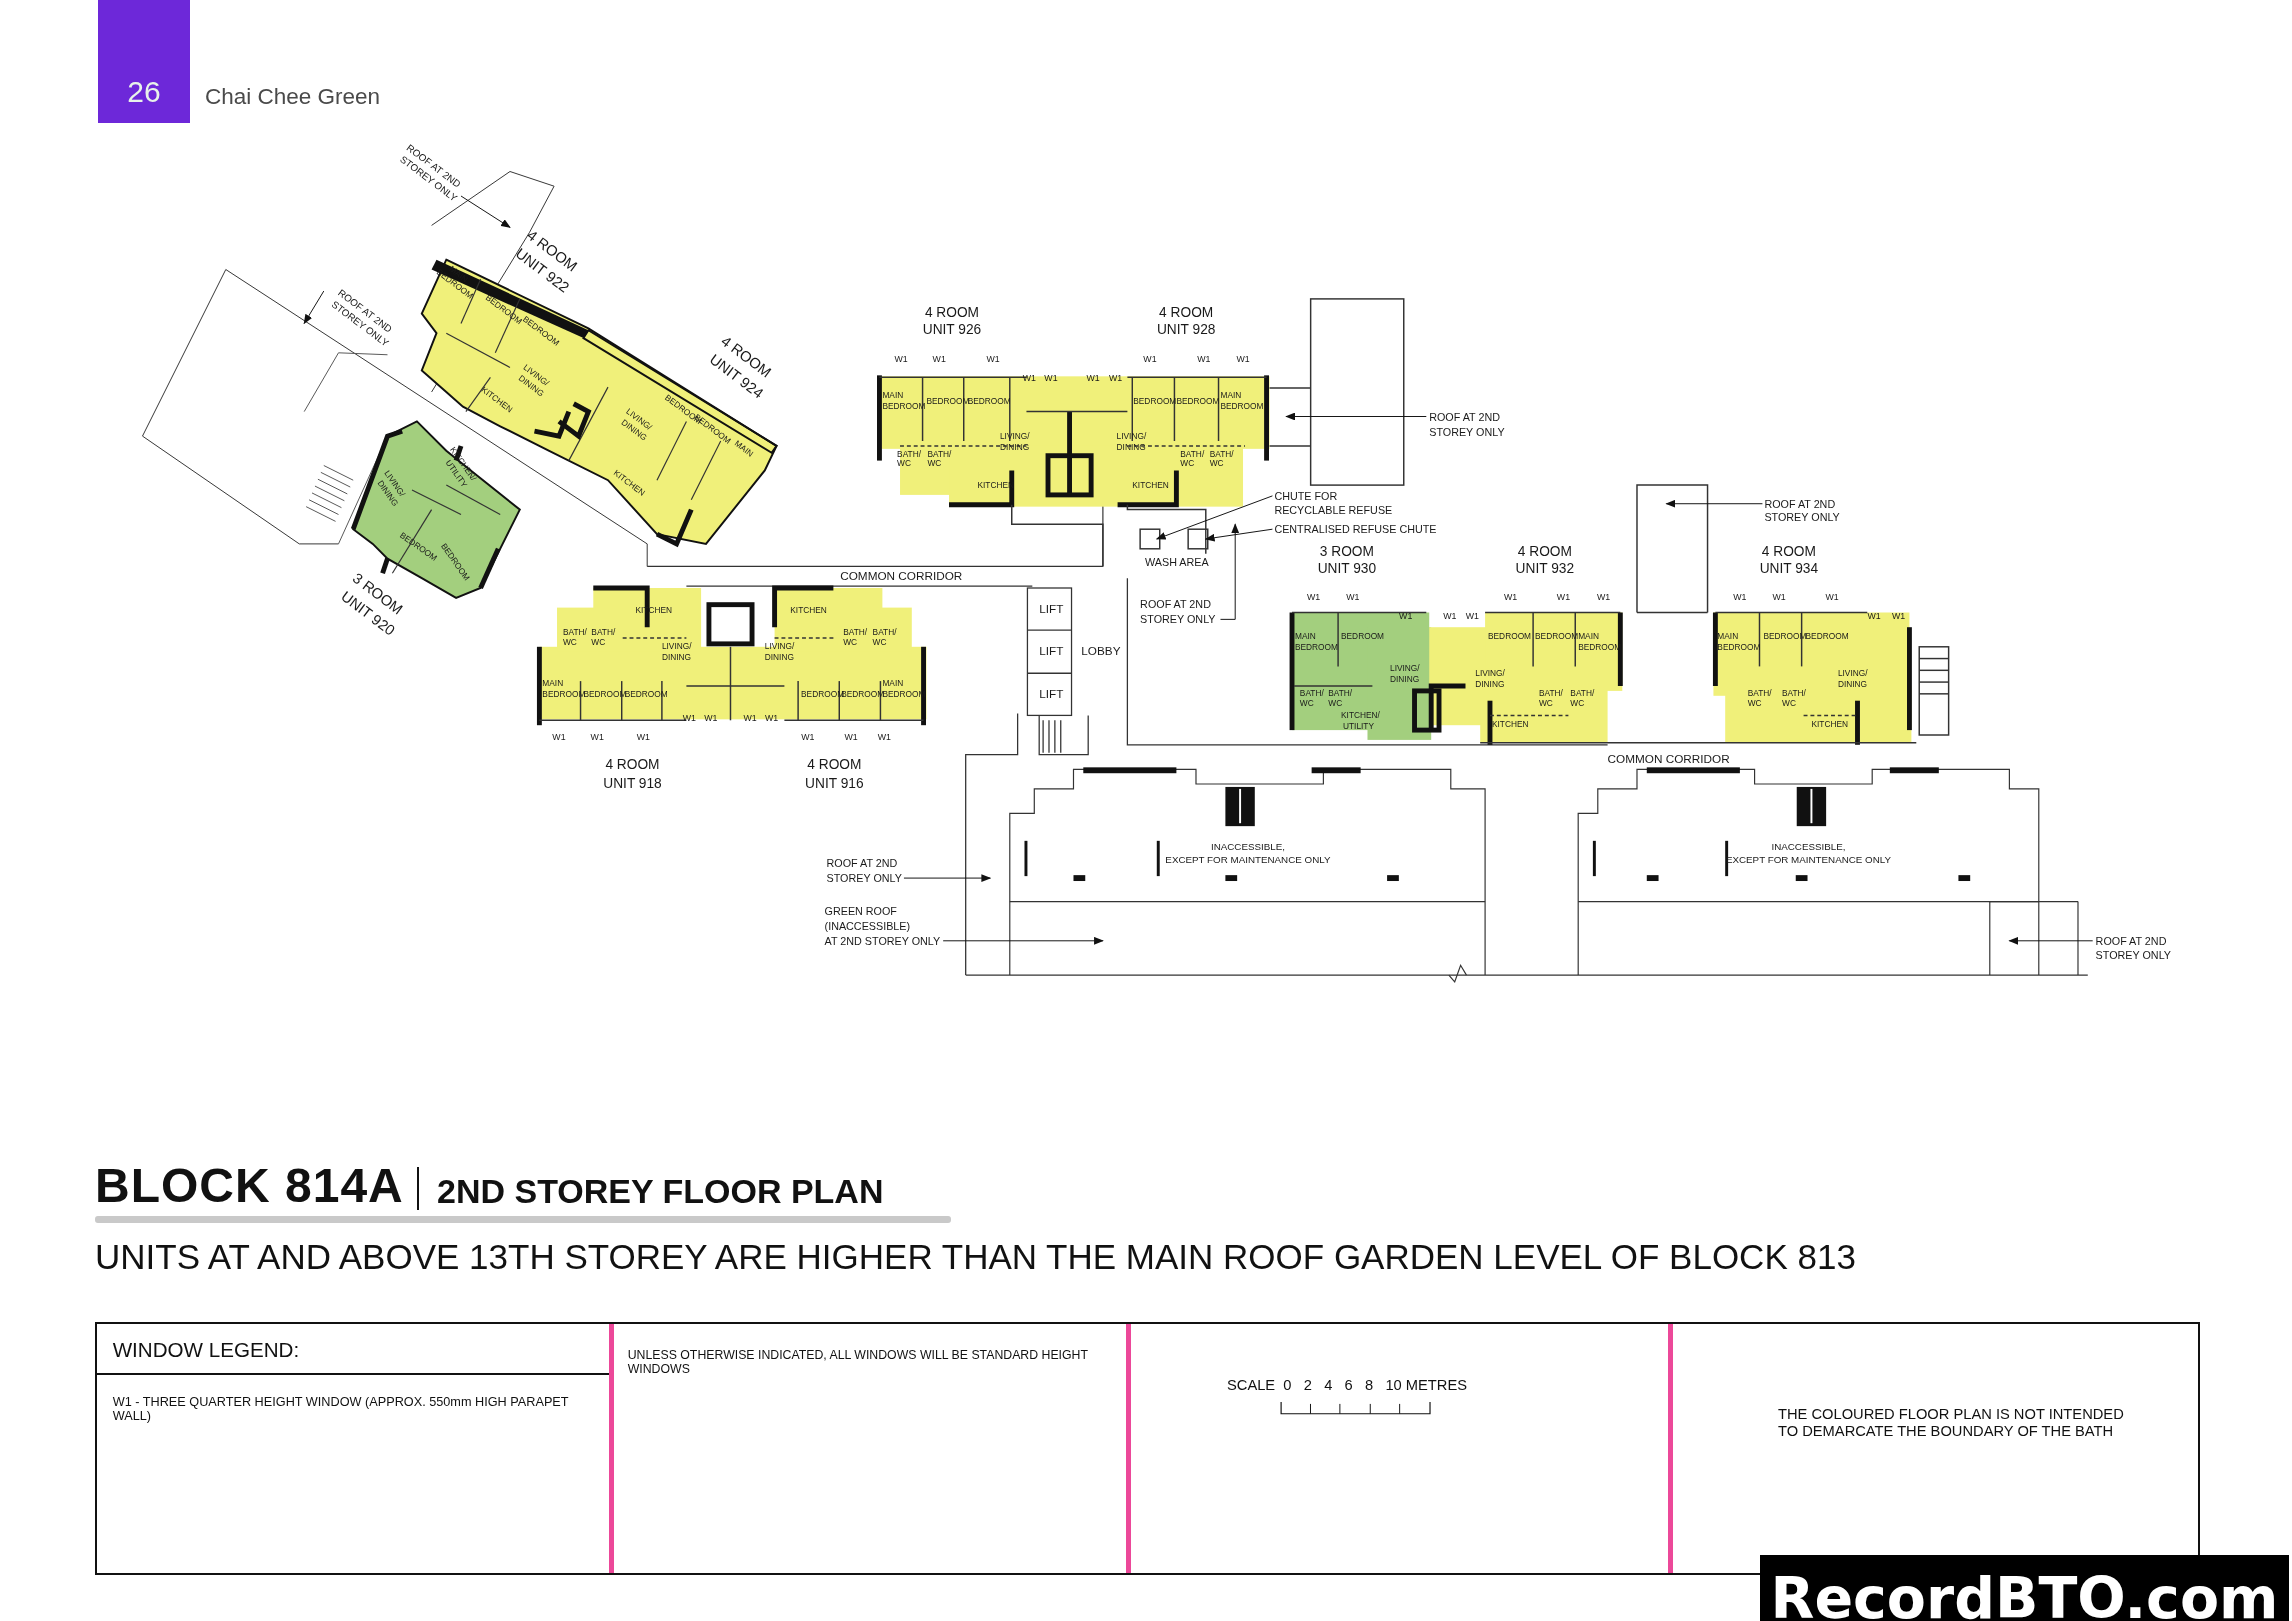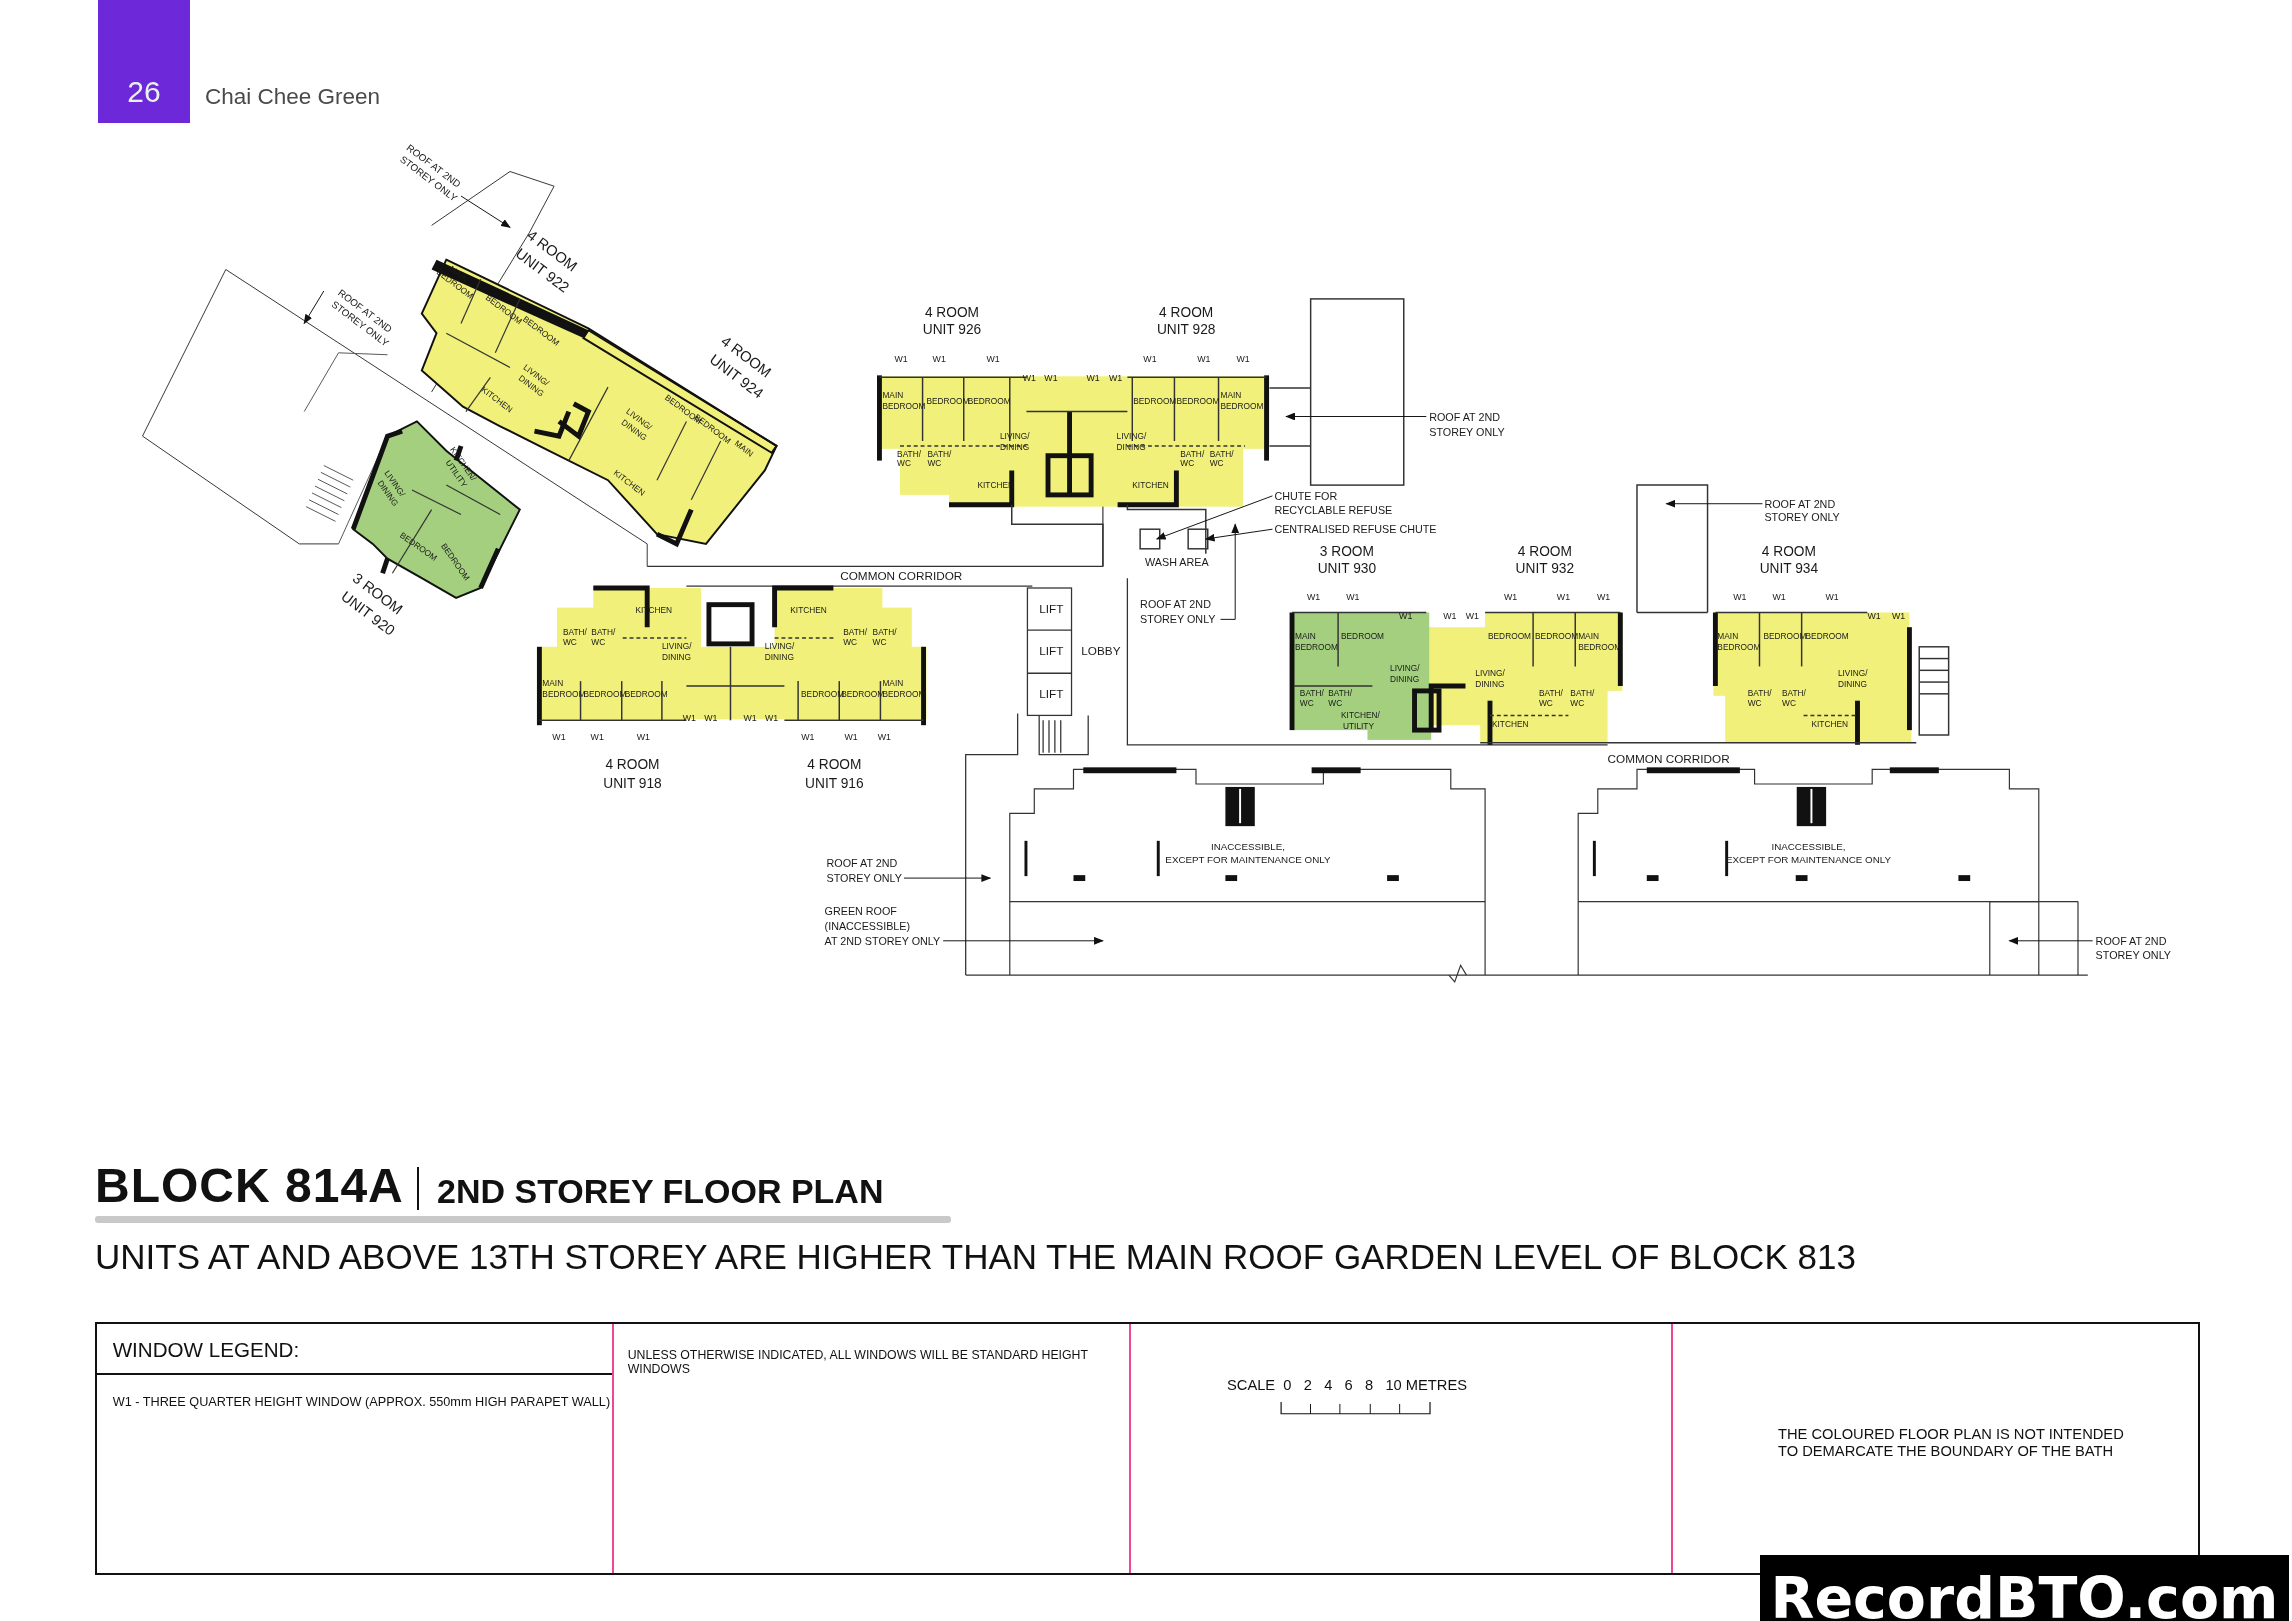--- a/index.html
+++ b/index.html
@@ -12,22 +12,22 @@
   #plan { position:absolute; left:0; top:0; width:2293px; height:1078px; }
   #plan text { font-family:"Liberation Sans", sans-serif; fill:#1a1a1a; }
   .title-row { position:absolute; left:95px; top:1162px; display:flex; align-items:flex-end; }
   .title-main { font-size:48px; font-weight:bold; letter-spacing:1px; line-height:1; }
   .title-sep { width:2px; height:43px; background:#111; margin:0 17.6px 0 13.7px; }
   .title-sub { font-size:34px; font-weight:bold; line-height:1; padding-bottom:2px; }
   .title-underline { position:absolute; left:95px; top:1216px; width:856px; height:6.9px; background:#c9c9c9; border-radius:2.9px; }
   .note-line { position:absolute; left:95px; top:1237px; font-size:35px; letter-spacing:0px; }
   .legend-table { position:absolute; left:95px; top:1322px; width:2105px; height:253px;
                   border:2.9px solid #111; box-sizing:border-box; display:flex; }
-  .cell { position:relative; border-right:2px solid #ec4899; box-sizing:border-box; height:100%; }
-  .cell:last-child { border-right:none;margin-top:20px; }
+  .cell { position:relative; border-right:5px solid #ec4899; box-sizing:border-box; height:100%; }
+  .cell:last-child { border-right:none; }
   .c1 { width:517px; } .c2 { width:517px; } .c3 { width:542px; } .c4 { flex:1; }
   .c1-head { height:51px; border-bottom:2.9px solid #111; box-sizing:border-box; padding:13.7px 0 0 15.7px; font-size:20.6px; }
   .c1-body { padding:19.6px 0 0 15.7px; font-size:12.7px; }
   .c2-text { position:absolute; left:13.7px; top:23.5px; font-size:12.3px; }
   .scale { position:absolute; left:96px; top:53px; font-size:14.7px; }
   .scale-bar { position:absolute; left:149px; top:76px; }
   .c4-text { position:absolute; left:105px; top:82px; font-size:14.7px; line-height:16.7px; }
   .watermark { position:absolute; left:1760px; top:1555px; width:529px; height:67px; background:#000;
                color:#fff; font-family:"DejaVu Sans", sans-serif; font-weight:bold; font-size:57px;
                line-height:67px; text-align:center; padding-top:9.8px; box-sizing:border-box; }

